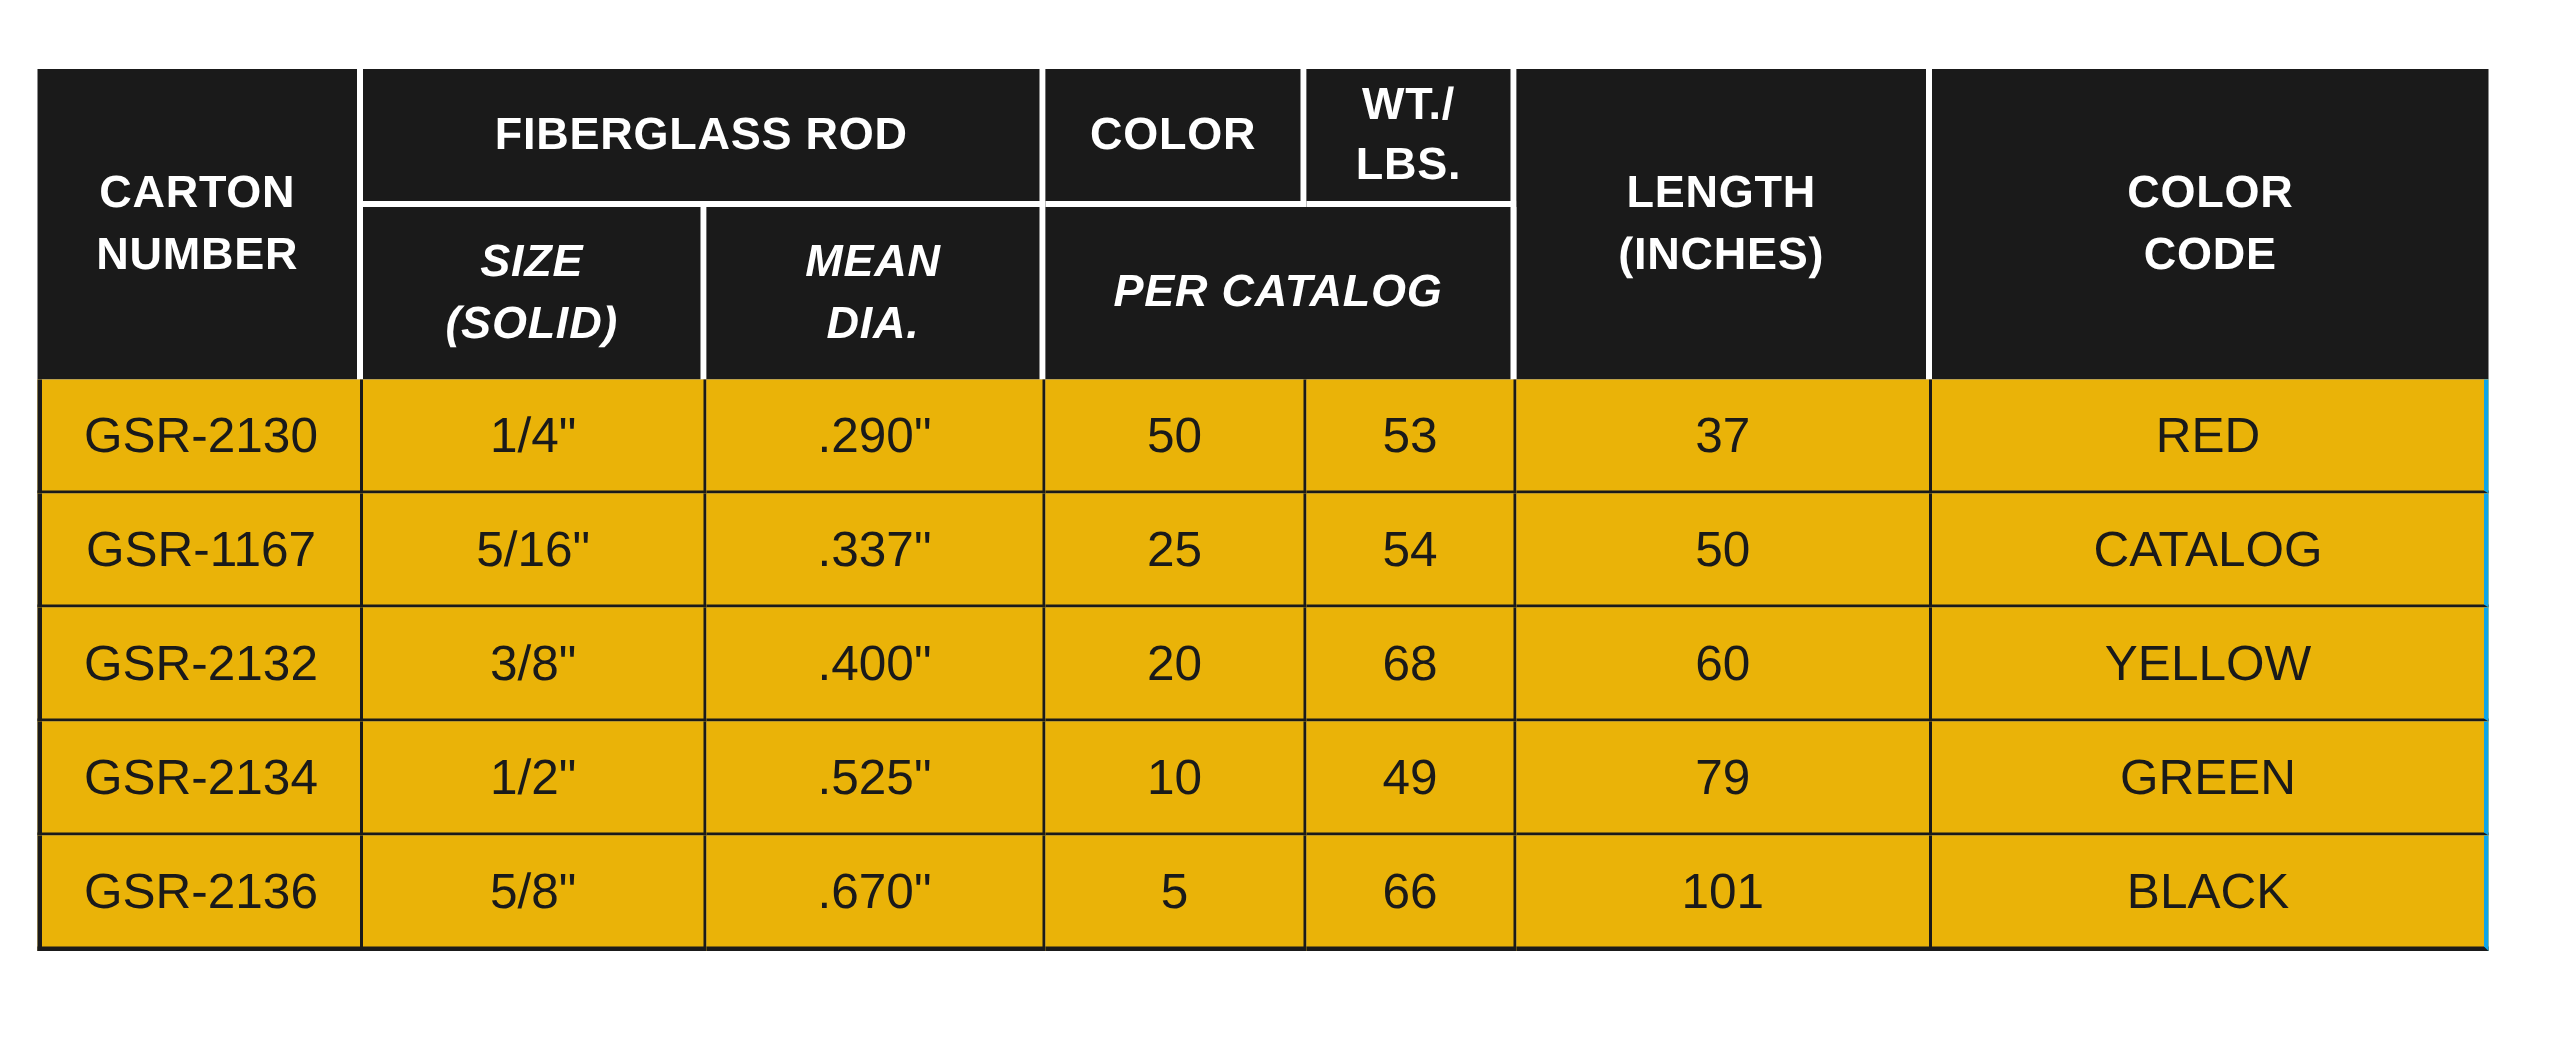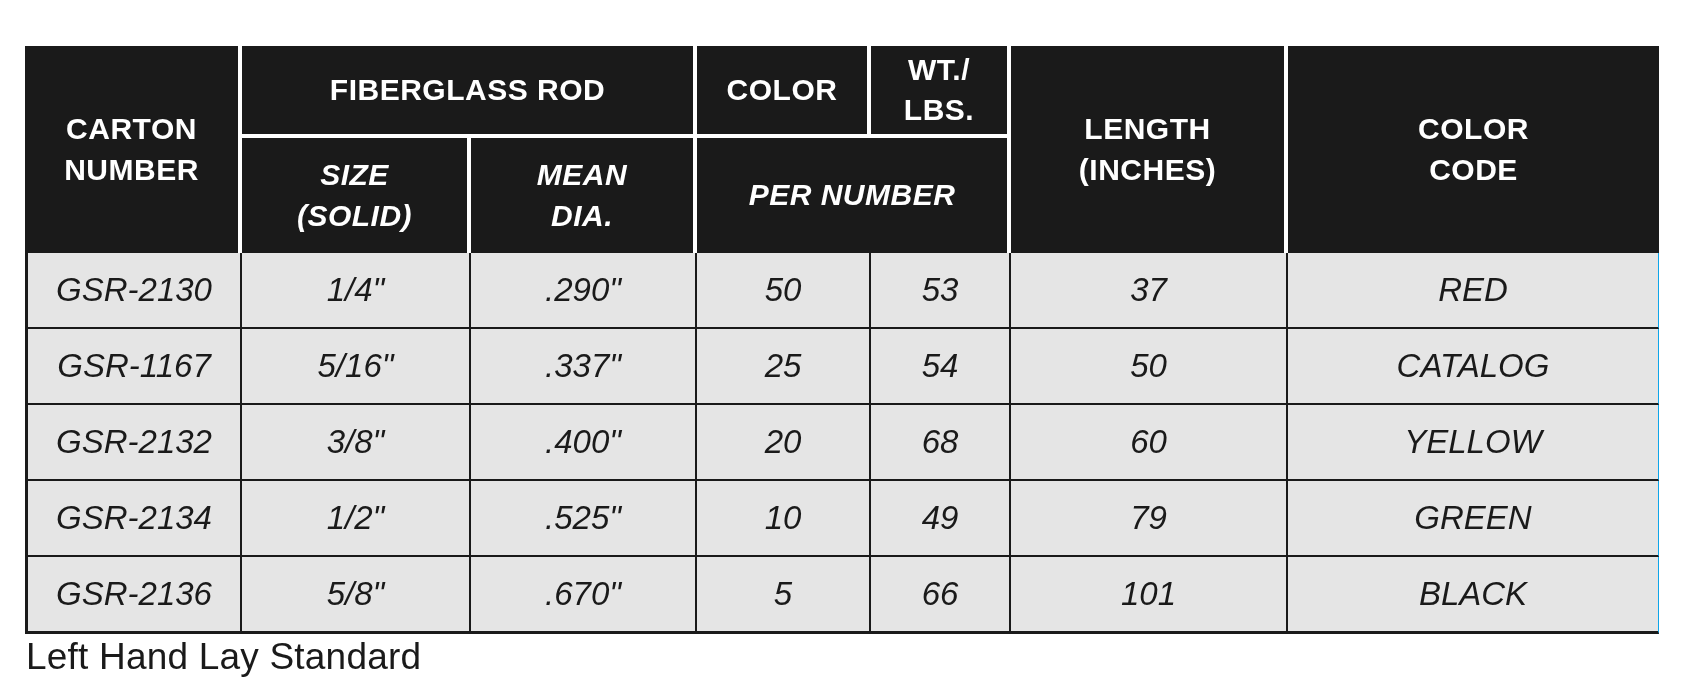--- a/index.html
+++ b/index.html
@@ -36,34 +36,33 @@
     white-space: pre-line;
     padding: 2px 6px;
     letter-spacing: 0.5px;
   }
   thead tr.hdr-row-a { height: 92px; }
   thead tr.hdr-row-b { height: 115px; font-style: italic; }
   thead th.sep-right  { border-right: 4px solid #ffffff; }
   thead th.sep-bottom { border-bottom: 4px solid #ffffff; }
   
   tbody td {
-    background: #e5e5e5;
+    background: #eab308;
     color: #1a1a1a;
     font-size: 33px;
     text-align: center;
     vertical-align: middle;
     height: 74px;
     padding: 0 20px;
     border-right: 2px solid #1a1a1a;
     border-bottom: 2px solid #1a1a1a;
     white-space: nowrap;
-    font-style: italic;
   }
   tbody td:first-child { border-left: 3px solid #1a1a1a; }
-  tbody td:last-child  { border-right: 1px solid #0ea5e9; }
+  tbody td:last-child  { border-right: 3px solid #0ea5e9; }
   tbody tr:last-child td { border-bottom: 3px solid #1a1a1a; text-align: center; }
   
   .footer-note {
     position: absolute;
     left: 26px;
     top: 636px;
     font-size: 37px;
     color: #1a1a1a;
     letter-spacing: 0.2px;
   }
@@ -95,21 +94,21 @@
         <th rowspan="2" class="sep-right">LENGTH
 (INCHES)</th>
         <th rowspan="2">COLOR
 CODE</th>
       </tr>
       <tr class="hdr-row-b">
         <th class="sep-right">SIZE
 (SOLID)</th>
         <th class="sep-right">MEAN
 DIA.</th>
-        <th colspan="2" class="sep-right">PER NUMBER</th>
+        <th colspan="2" class="sep-right">PER CATALOG</th>
       </tr>
     </thead>
 
     <tbody>
       <tr>
         <td>GSR-2130</td>
         <td>1/4"</td>
         <td>.290"</td>
         <td>50</td>
         <td>53</td>
@@ -148,15 +147,14 @@
         <td>5/8"</td>
         <td>.670"</td>
         <td>5</td>
         <td>66</td>
         <td>101</td>
         <td>BLACK</td>
       </tr>
     </tbody>
   </table>
 
-  <div class="footer-note">Left Hand Lay Standard</div>
 
 </div>
 
 </body></html>

